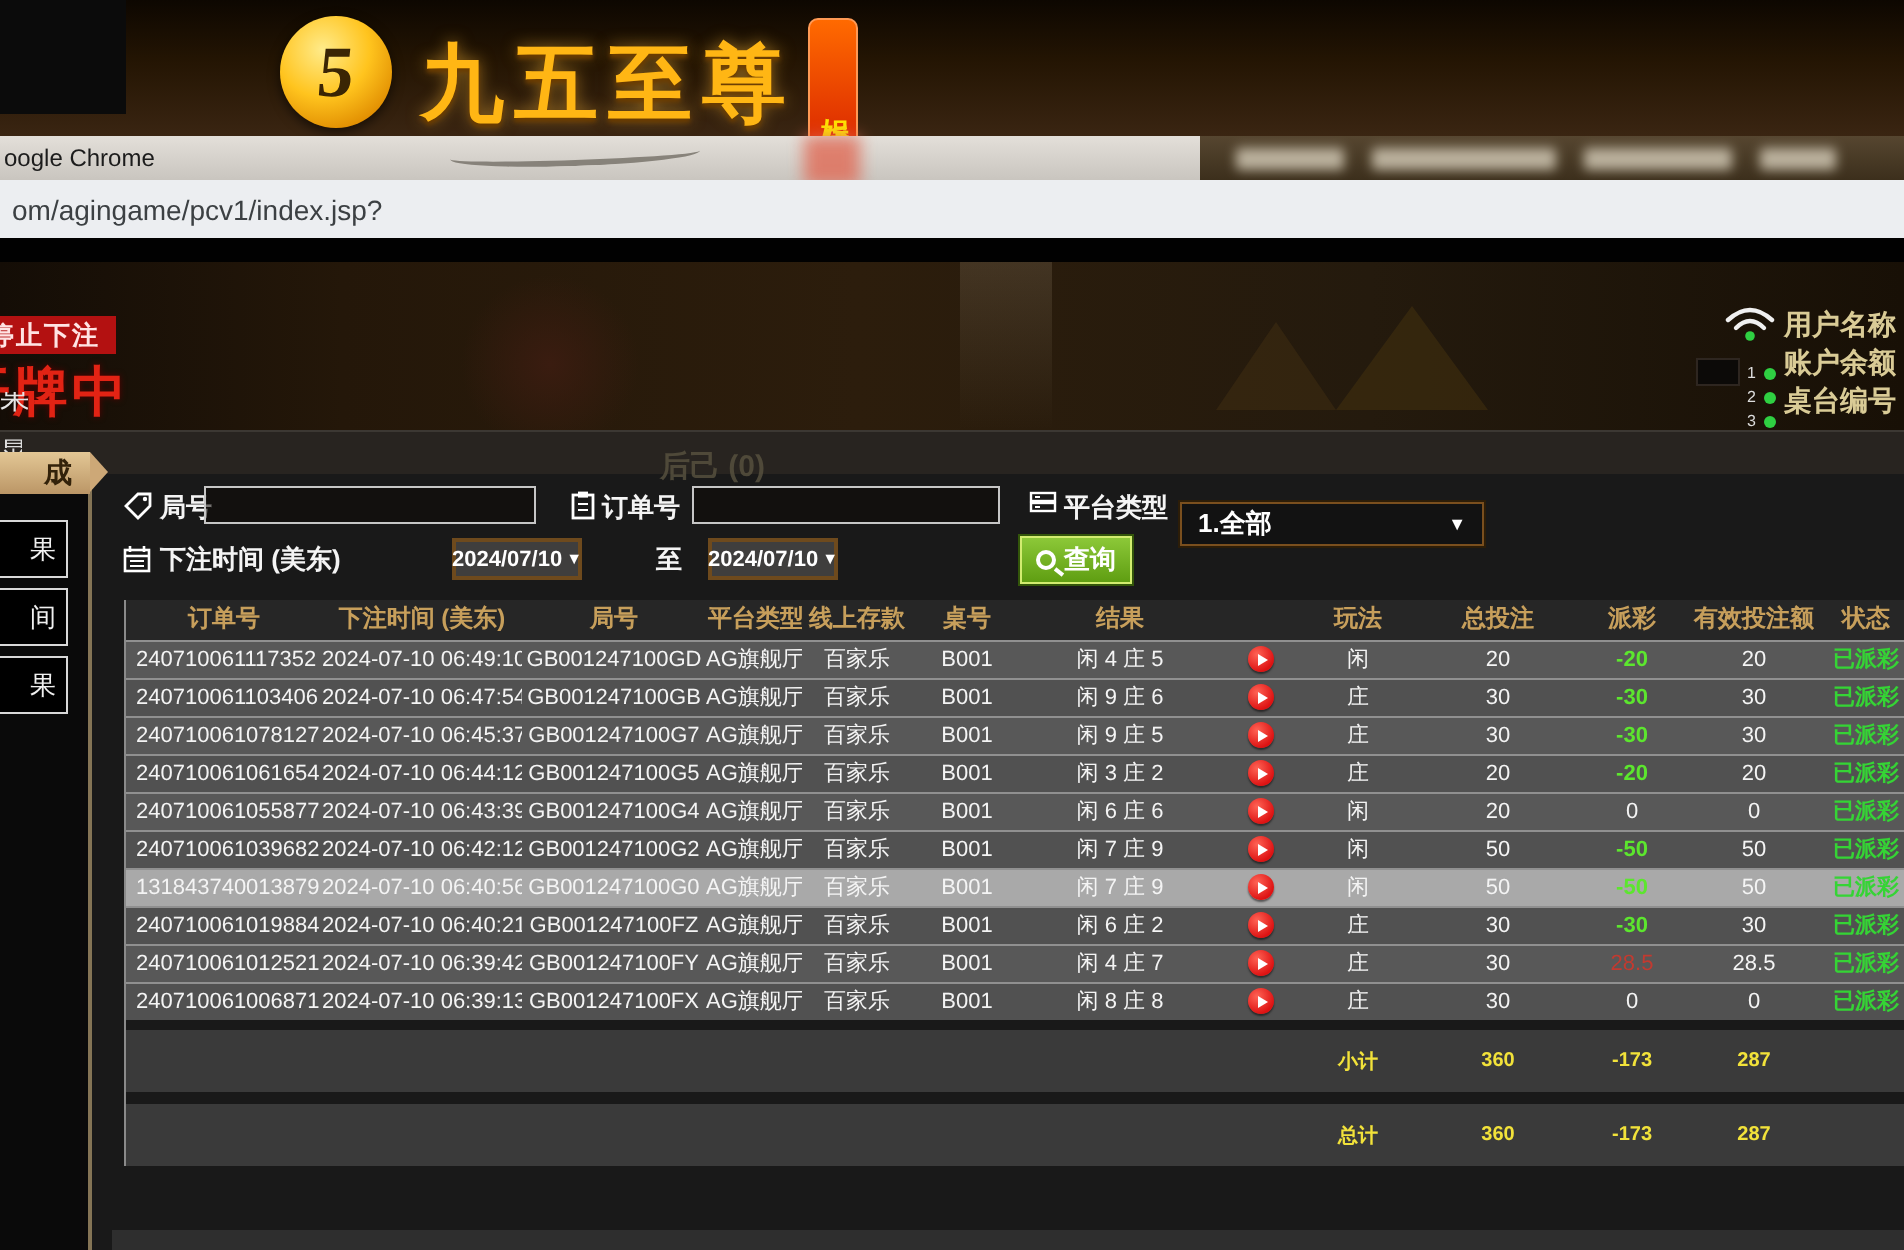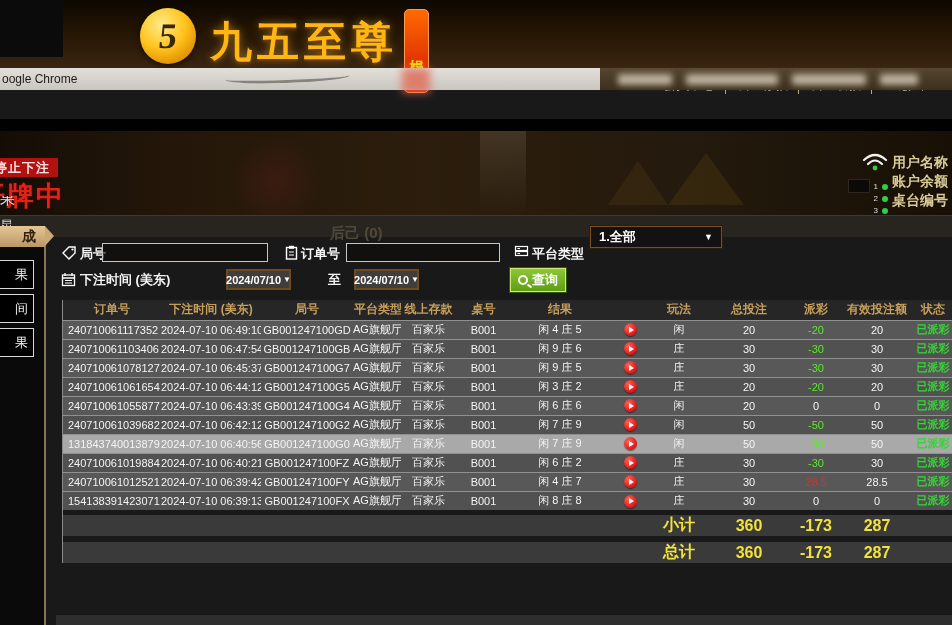--- a/index.html
+++ b/index.html
@@ -95,29 +95,29 @@
   
   .grid{border-collapse:collapse;table-layout:fixed;width:890px;}
   .grid th{height:20px;background:#262626;color:#c79f5b;font-size:12px;font-weight:bold;white-space:nowrap;overflow:hidden;}
   .grid td{height:19px;color:#f4f4f4;font-size:11px;text-align:center;white-space:nowrap;overflow:hidden;padding:0;}
   .grid tbody tr{border-top:1px solid #909090;}
   .grid tbody tr:nth-child(odd){background:#585858;}
   .grid tbody tr:nth-child(even){background:#515151;}
   .grid tbody tr.hl{background:#a9a9a9;}
   td.c-left{text-align:left;padding-left:5px;margin-left:32px;}
   td.status{color:#35d435;font-weight:bold;}
-  td.pay-neg{color:#5ce62e;}
+  td.pay-neg{color:#5ce62e;font-weight:bold;}
   td.pay-pos{color:#c23a30;}
   td.pay-zero{color:#f4f4f4;}
   .play-btn{width:13px;height:13px;border-radius:50%;display:inline-block;position:relative;vertical-align:middle;
     background:radial-gradient(circle at 35% 32%,#ff6355,#dd1212 72%);box-shadow:0 1px 1px rgba(0,0,0,.5);cursor:pointer;}
   .play-btn:after{content:'';position:absolute;left:5px;top:3.5px;border-left:5px solid #fff;
     border-top:3px solid transparent;border-bottom:3px solid transparent;}
   .totals{border-collapse:collapse;table-layout:fixed;width:890px;background:#3a3a3a;}
-  .totals td{height:21px;font-size:16px;text-align:center;padding:0;}
+  .totals td{height:31px;font-size:10px;text-align:center;padding:0;}
   .tot-label,.tot-val{color:#f2e23a;font-weight:bold;}
   .bottom-band{left:56px;top:615px;width:896px;height:10px;background:#2e2e2e;}
   svg{display:block;}
 </style>
 </head>
 <body>
 
 <div id="screen">
 
   <div class="abs site-header">
@@ -139,20 +139,23 @@
     <span>oogle Chrome</span>
   </div>
   <div class="abs titlebar-brown">
     <span class="blurblob" style="width:54px"></span>
     <span class="blurblob" style="width:92px"></span>
     <span class="blurblob" style="width:74px"></span>
     <span class="blurblob" style="width:38px"></span>
   </div>
   <div class="abs swoosh"></div>
   <div class="abs badge-ghost"></div>
+  <div class="abs urlbar">
+    <span>om/agingame/pcv1/index.jsp?</span>
+  </div>
   <div class="abs black-strip"></div>
 
   <div class="abs stage">
     <div class="abs silhouette"></div>
     <div class="abs beam"></div>
     <div class="abs pyr pyr1"></div>
     <div class="abs pyr pyr2"></div>
     <div class="abs cam"></div>
     <div class="abs stop-badge">停止下注</div>
     <div class="abs deal-badge">开牌中</div>
@@ -218,21 +221,21 @@
   <span class="abs flabel" style="left:301px;top:245px">订单号</span>
   <input class="abs finput" style="left: 346px; top: 243px; width: 154px;">
   <span class="abs ficon" style="left:514px;top:245px">
     <svg width="15" height="15" viewBox="0 0 15 15">
         <rect x="1.5" y="1.5" width="12" height="4" fill="none" stroke="#fff" stroke-width="1.2"></rect>
         <rect x="1.5" y="6.5" width="12" height="4" fill="none" stroke="#fff" stroke-width="1.2"></rect>
         <path d="M3.5 3.5 H6 M3.5 8.5 H6" stroke="#fff" stroke-width="1.1"></path>
       </svg>
   </span>
   <span class="abs flabel" style="left:532px;top:245px">平台类型</span>
-  <div class="abs fselect" style="left:590px;top:226px;width:132px">
+  <div class="abs fselect" style="left:590px;top:251px;width:152px">
     <span>1.全部</span>
     <span class="caret">▼</span>
   </div>
 
   <span class="abs ficon" style="left:61px;top:272px">
     <svg width="15" height="15" viewBox="0 0 15 15">
         <rect x="1.5" y="3" width="12" height="10.5" fill="none" stroke="#fff" stroke-width="1.3"></rect>
         <path d="M4 1 V4 M11 1 V4 M1.5 6 H13.5" stroke="#fff" stroke-width="1.3"></path>
         <path d="M4 8.5 H11 M4 11 H11" stroke="#fff" stroke-width="1"></path>
       </svg>
@@ -416,21 +419,21 @@
             <td>B001</td>
             <td>闲 4 庄 7</td>
             <td><span class="play-btn"></span></td>
             <td>庄</td>
             <td>30</td>
             <td class="pay-pos">28.5</td>
             <td>28.5</td>
             <td class="status">已派彩</td>
           </tr>
           <tr>
-            <td class="c-left">154138391423071</td>
+            <td class="c-left">240710061006871</td>
             <td>2024-07-10 06:39:13</td>
             <td>GB001247100FX</td>
             <td>AG旗舰厅</td>
             <td>百家乐</td>
             <td>B001</td>
             <td>闲 8 庄 8</td>
             <td><span class="play-btn"></span></td>
             <td>庄</td>
             <td>30</td>
             <td class="pay-zero">0</td>

